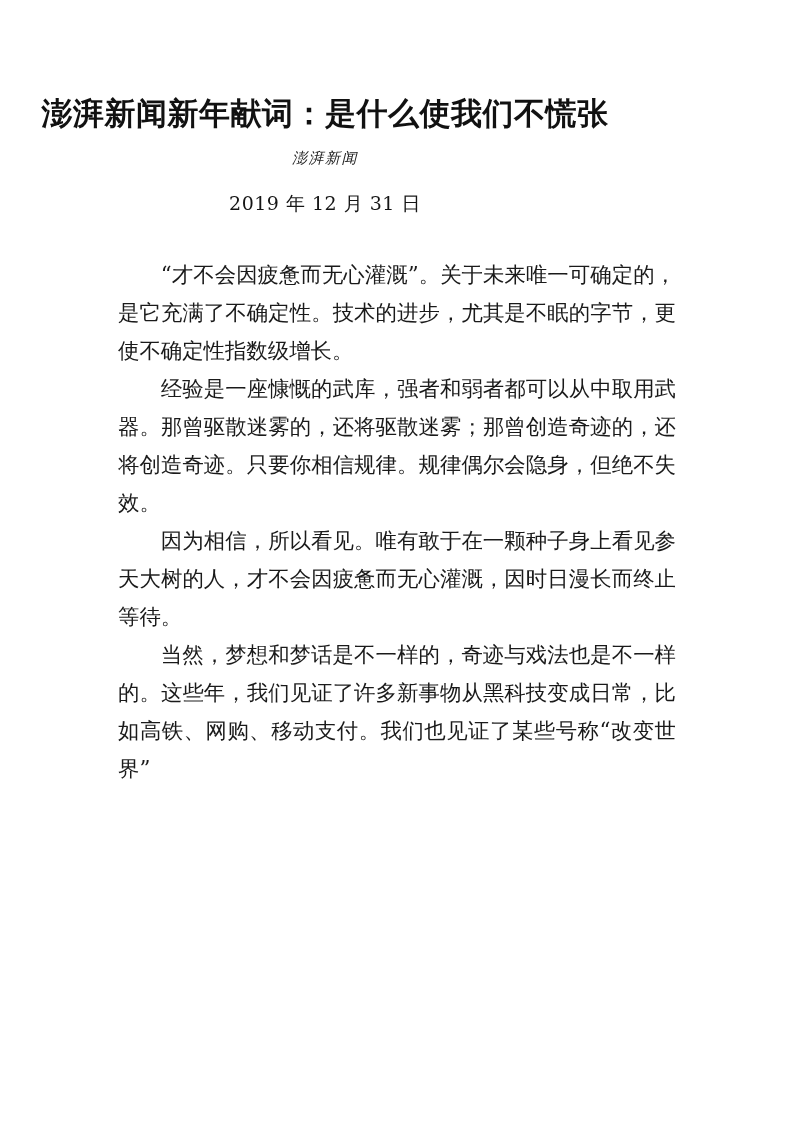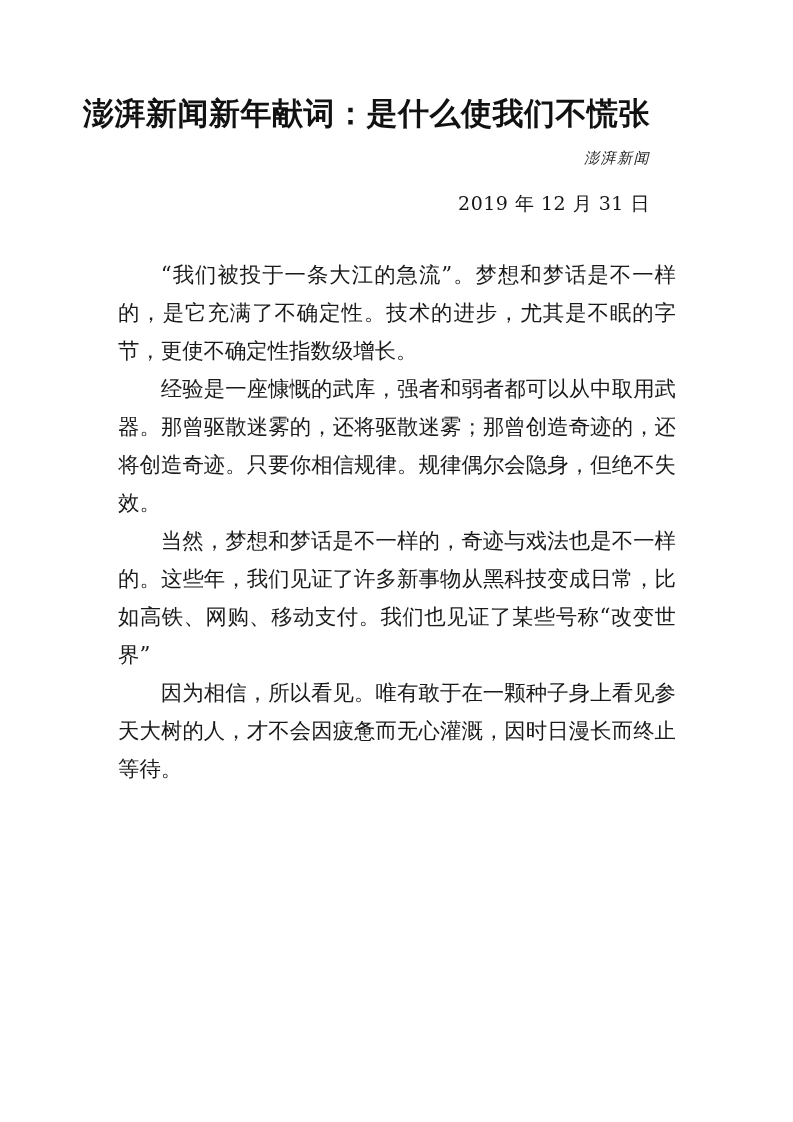--- a/index.html
+++ b/index.html
@@ -19,21 +19,21 @@
     overflow: hidden;
     margin: 0 auto;
   }
 
   
   .doc-header {
     position: absolute;
     left: 0;
     top: 0;
     width: 650px;
-    text-align: right;
+    text-align: center;
   }
   .doc-title {
     margin: 0;
     padding-top: 92px;
     font-size: 31px;
     line-height: 42px;
     font-weight: 600;
     letter-spacing: 0.5px;
     color: #111111;
     font-family: "DejaVu Serif", "Liberation Serif", serif;
@@ -89,19 +89,19 @@
 
 <div class="page">
 
   <div class="doc-header">
     <h1 class="doc-title">澎湃新闻新年献词：是什么使我们不慌张</h1>
     <div class="doc-byline">澎湃新闻</div>
     <div class="doc-date">2019 年 12 月 31 日</div>
   </div>
 
   <div class="doc-body">
-    <p class="doc-paragraph">“我们被投于一条大江的急流”。梦想和梦话是不一样的，是它充满了不确定性。技术的进步，尤其是不眠的字节，更使不确定性指数级增长。</p>
+    <p class="doc-paragraph">“才不会因疲惫而无心灌溉”。关于未来唯一可确定的，是它充满了不确定性。技术的进步，尤其是不眠的字节，更使不确定性指数级增长。</p>
     <p class="doc-paragraph">经验是一座慷慨的武库，强者和弱者都可以从中取用武器。那曾驱散迷雾的，还将驱散迷雾；那曾创造奇迹的，还将创造奇迹。只要你相信规律。规律偶尔会隐身，但绝不失效。</p>
+    <p class="doc-paragraph">因为相信，所以看见。唯有敢于在一颗种子身上看见参天大树的人，才不会因疲惫而无心灌溉，因时日漫长而终止等待。</p>
     <p class="doc-paragraph">当然，梦想和梦话是不一样的，奇迹与戏法也是不一样的。这些年，我们见证了许多新事物从黑科技变成日常，比如高铁、网购、移动支付。我们也见证了某些号称“改变世界”</p>
-    <p class="doc-paragraph">因为相信，所以看见。唯有敢于在一颗种子身上看见参天大树的人，才不会因疲惫而无心灌溉，因时日漫长而终止等待。</p>
   </div>
 
 </div>
 
 </body></html>

